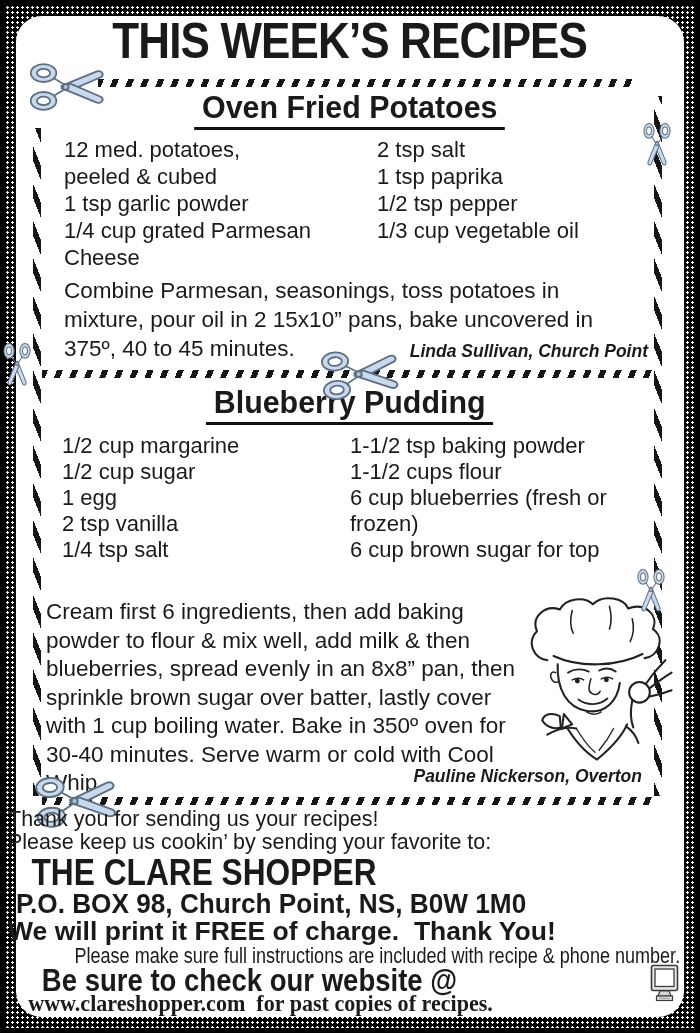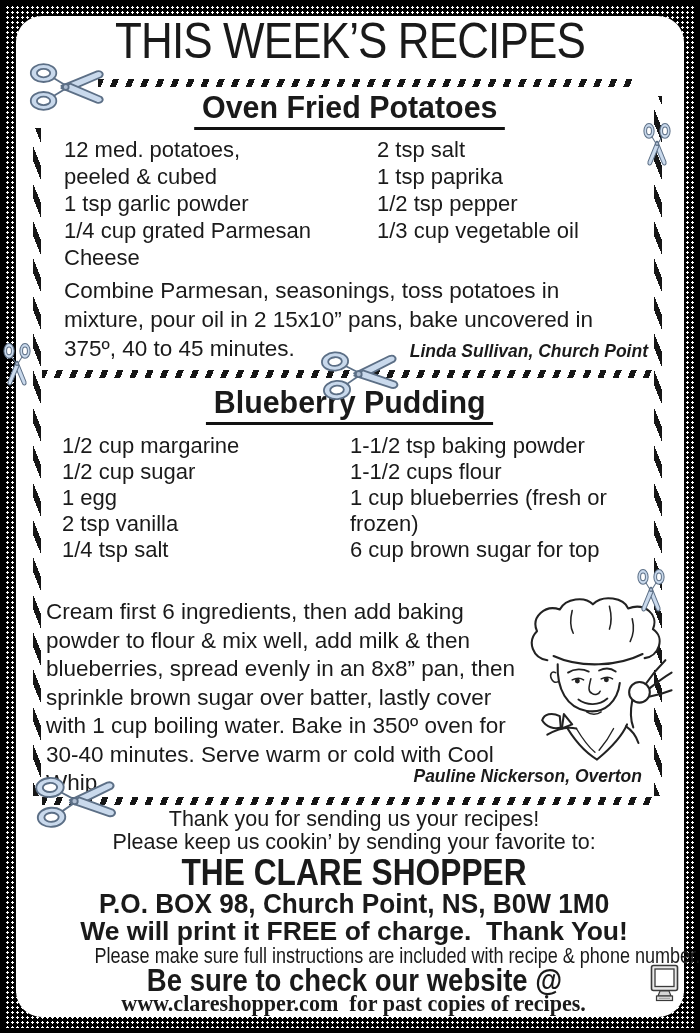--- a/index.html
+++ b/index.html
@@ -13,21 +13,21 @@
   .sheet{position:absolute;inset:16px;background:#fff;border-radius:26px;}
   .content{position:absolute;inset:0;}
 
   
   .dash-h{position:absolute;height:8px;
     background:repeating-linear-gradient(112deg,#161616 0 5.5px,transparent 5.5px 14px);}
   .dash-v{position:absolute;width:8px;
     background:repeating-linear-gradient(68deg,#161616 0 5.5px,transparent 5.5px 14px);}
 
   .main-title{position:absolute;top:12px;left:0;right:0;text-align:center;
-    font-size:50px;font-weight:normal;white-space:nowrap;}
+    font-size:50px;font-weight:bold;white-space:nowrap;}
   .main-title span{display:inline-block;transform:scaleX(0.88);letter-spacing:-1px;}
 
   .recipe-title{position:absolute;left:0;right:0;text-align:center;
     font-size:31px;font-weight:bold;white-space:nowrap;}
   .recipe-title span{display:inline-block;border-bottom:3px solid #111;
     padding:0 8px 1px;transform:scaleX(0.98);}
   #r1-title{top:90px;}
   #r2-title{top:385px;}
 
   .ing{position:absolute;font-size:22px;line-height:27px;display:grid;}
@@ -36,21 +36,21 @@
   .ing .col div{white-space:normal;}
 
   .instr{position:absolute;font-size:22.5px;line-height:29px;}
   #r1-instr{top:276px;left:64px;width:578px;}
   #r2-instr{top:598px;left:46px;width:478px;line-height:28.5px;}
 
   .attrib{position:absolute;font-weight:bold;font-style:italic;font-size:17.5px;white-space:nowrap;}
   #r1-attrib{top:341px;right:52px;}
   #r2-attrib{top:766px;right:58px;}
 
-  .fline{position:absolute;left:28px;right:20px;text-align:center;white-space:pre-wrap;}
+  .fline{position:absolute;left:8px;right:20px;text-align:left;white-space:pre-wrap;}
   #f-thanks1{top:807px;font-size:21.5px;}
   #f-thanks2{top:830px;font-size:21.5px;}
   #f-org{top:852px;font-size:36px;font-weight:bold;}
   #f-org span{display:inline-block;transform:scaleX(0.88);}
   #f-addr{top:889px;font-size:27px;font-weight:bold;}
   #f-addr span{display:inline-block;transform:scaleX(0.97);}
   #f-free{top:916px;font-size:26.5px;font-weight:bold;}
   #f-note{top:943px;font-size:22px;}
   #f-note span{display:inline-block;transform:scaleX(0.82);white-space:nowrap;}
   #f-web{top:962px;font-size:32px;font-weight:bold;}
@@ -118,21 +118,21 @@
     <div class="col">
         <div>1/2 cup margarine</div>
         <div>1/2 cup sugar</div>
         <div>1 egg</div>
         <div>2 tsp vanilla</div>
         <div>1/4 tsp salt</div>
       </div>
     <div class="col">
         <div>1-1/2 tsp baking powder</div>
         <div>1-1/2 cups flour</div>
-        <div>1 cup blueberries (fresh or frozen)</div>
+        <div>6 cup blueberries (fresh or frozen)</div>
         <div>6 cup brown sugar for top</div>
       </div>
   </div>
   <div class="instr" id="r2-instr">Cream first 6 ingredients, then add baking powder to flour &amp; mix well, add milk &amp; then blueberries, spread evenly in an 8x8” pan, then sprinkle brown sugar over batter, lastly cover with 1 cup boiling water. Bake in 350º oven for 30-40 minutes. Serve warm or cold with Cool Whip.</div>
   <div class="attrib" id="r2-attrib">Pauline Nickerson, Overton</div>
 
   <div id="chef">
     <svg viewBox="0 0 150 170" fill="none" stroke="#222" stroke-width="2" stroke-linecap="round" stroke-linejoin="round">
       <path d="M28,62 C14,60 8,44 18,34 C12,20 26,8 40,13 C46,2 64,0 72,8 C82,-2 102,2 106,12 C122,6 136,18 130,32 C142,40 136,58 122,60" fill="#fff"></path>
       <path d="M34,58 C60,70 96,68 120,56"></path>

